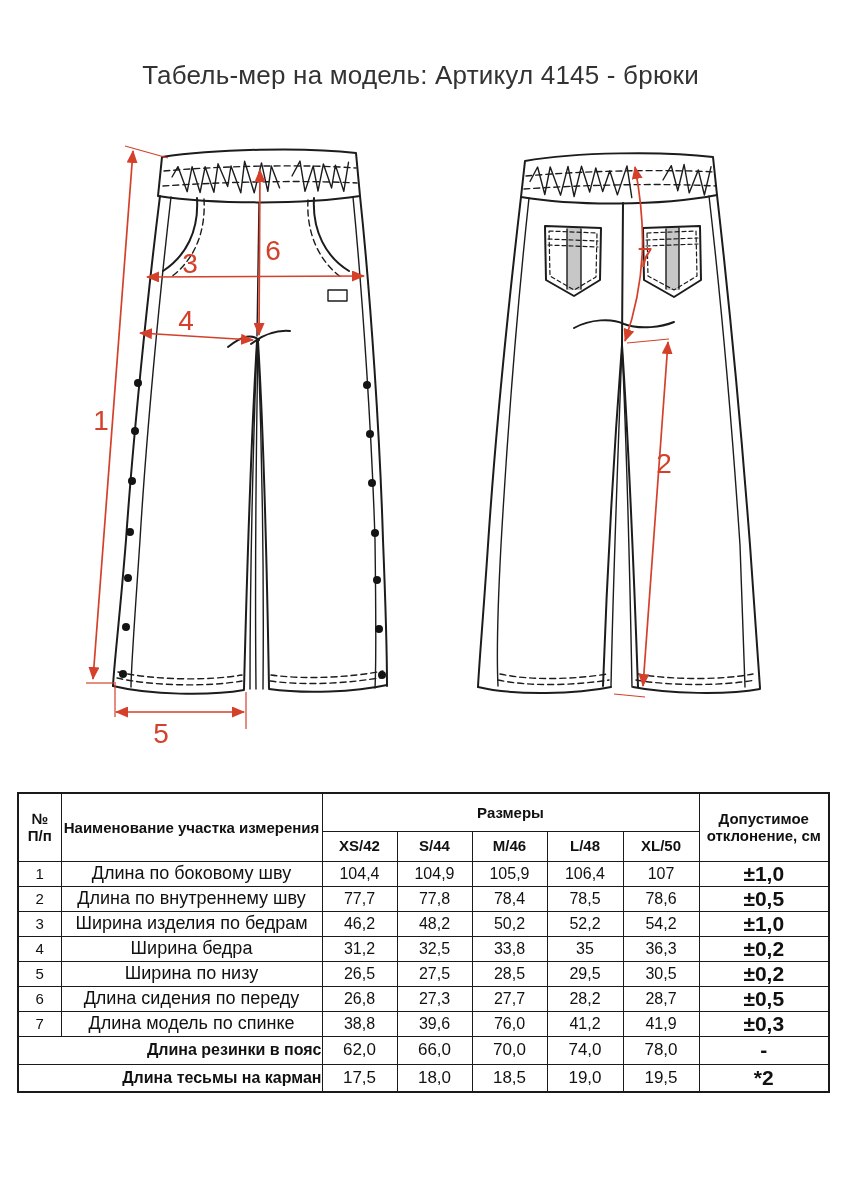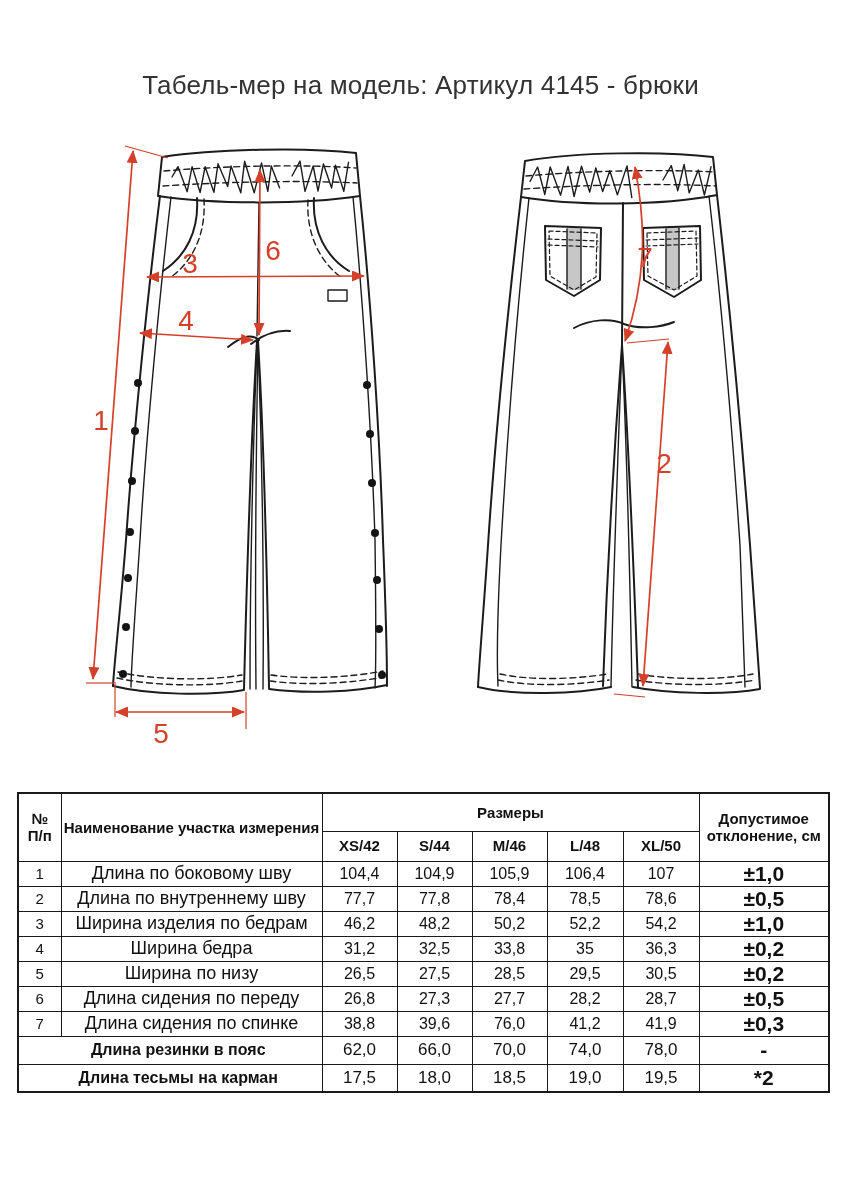--- a/index.html
+++ b/index.html
@@ -1,18 +1,18 @@
 <!DOCTYPE html>
 <html><head>
 <meta charset="utf-8">
 <style>
   html,body{margin:0;padding:0;background:#fff;}
   .page{position:relative;width:841px;height:1200px;background:#fff;overflow:hidden;
         font-family:"Liberation Sans",sans-serif;color:#111;}
-  .title{position:absolute;top:70px;left:0;width:841px;text-align:center;
+  .title{position:absolute;top:60px;left:0;width:841px;text-align:center;
          font-size:26px;font-weight:400;color:#333;letter-spacing:.2px;}
   .art{position:absolute;top:0;left:0;}
   
   .ln{stroke:#1c1c1c;stroke-width:2;fill:none;stroke-linecap:round;stroke-linejoin:round;}
   .thin{stroke-width:1.4;}
   .dash{stroke-dasharray:6 4;stroke-width:1.4;}
   .dash2{stroke-dasharray:4 3;stroke-width:1.2;}
   .red{stroke:#d4402a;stroke-width:1.7;fill:none;}
   .redthin{stroke:#d4402a;stroke-width:1.2;fill:none;}
   .rlab{fill:#d4402a;font-size:28px;font-family:"Liberation Sans",sans-serif;}
@@ -25,21 +25,21 @@
         overflow:hidden;white-space:nowrap;}
   .spec th{font-size:15px;font-weight:bold;line-height:1.15;white-space:normal;}
   .hr1{height:38px;} .hr2{height:30px;}
   .spec tbody tr{height:25px;}
   .spec tr.foot{height:28px;}
   .h-sizes{font-size:17px;}
   .c-num{font-size:15px;}
   .c-name{font-size:18px;text-align:left;padding-left:8px;white-space:normal;}
   .c-val{font-size:16px;}
   .c-tol{font-size:21px;font-weight:bold;}
-  .foot .c-name2{font-size:16px;font-weight:bold;text-align:center;padding-left:16px;}
+  .foot .c-name2{font-size:16px;font-weight:bold;text-align:right;padding-left:16px;}
   .foot .c-val{font-weight:normal;font-size:17px;margin-left:19px;}
 </style>
 </head>
 <body>
 
 <div class="page">
 
   <div class="title">Табель-мер на модель: Артикул 4145 - брюки</div>
 
   <svg class="art" width="841" height="775" viewBox="0 0 841 775" xmlns="http://www.w3.org/2000/svg">
@@ -268,21 +268,21 @@
         <td class="c-name">Длина сидения по переду</td>
         <td class="c-val">26,8</td>
         <td class="c-val">27,3</td>
         <td class="c-val">27,7</td>
         <td class="c-val">28,2</td>
         <td class="c-val">28,7</td>
         <td class="c-tol">±0,5</td>
       </tr>
       <tr>
         <td class="c-num">7</td>
-        <td class="c-name">Длина сидения по спинке</td>
+        <td class="c-name">Длина модель по спинке</td>
         <td class="c-val">38,8</td>
         <td class="c-val">39,6</td>
         <td class="c-val">76,0</td>
         <td class="c-val">41,2</td>
         <td class="c-val">41,9</td>
         <td class="c-tol">±0,3</td>
       </tr>
       <tr class="foot">
         <td class="c-name2" colspan="2">Длина резинки в пояс</td>
         <td class="c-val">62,0</td>

